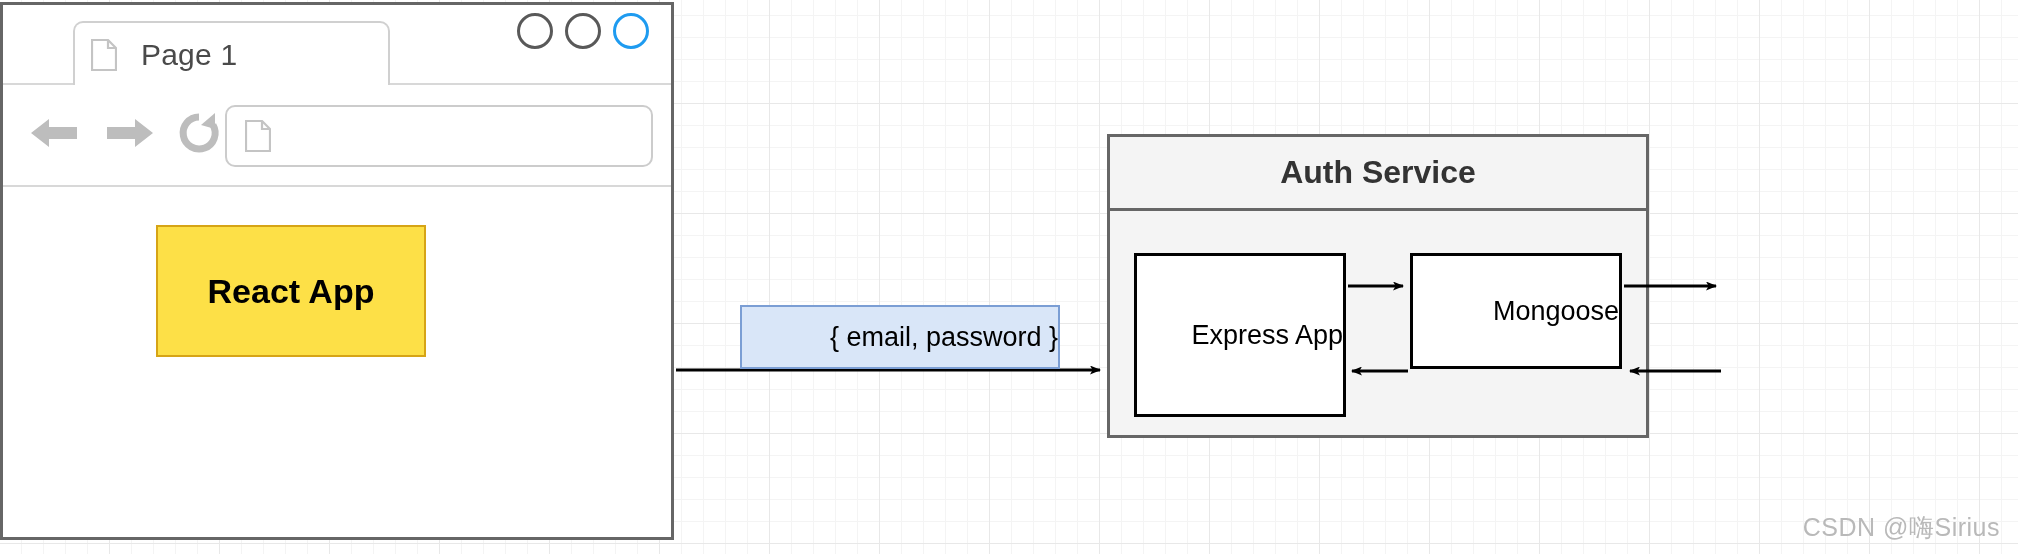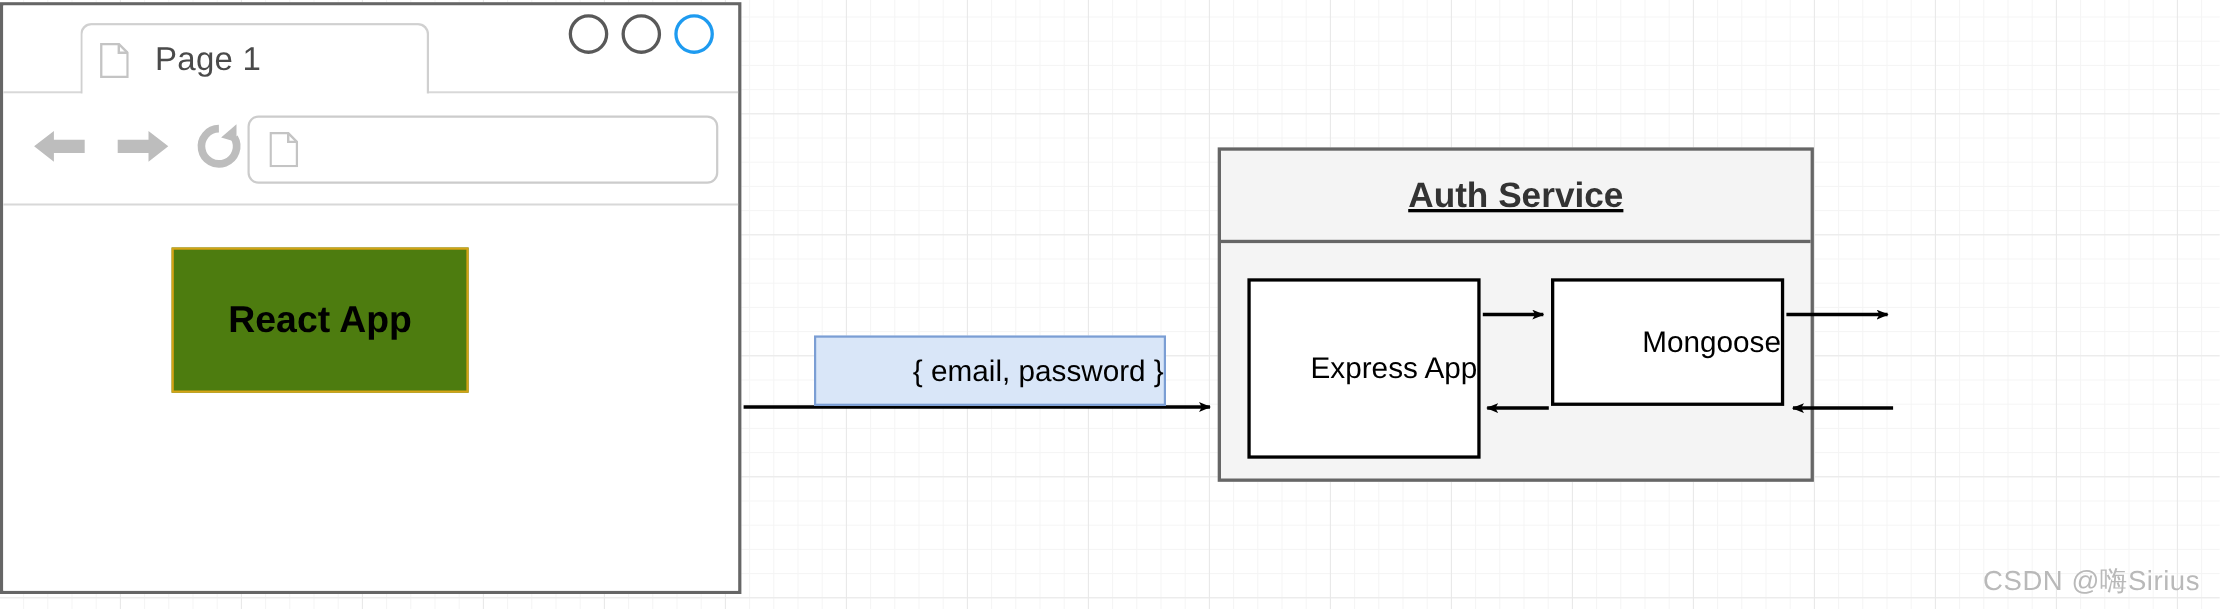--- a/index.html
+++ b/index.html
@@ -136,21 +136,21 @@
   }
 
   .react-app-box {
     position: absolute;
     left: 153px;
     top: 38px;
     width: 270px;
     height: 132px;
     box-sizing: border-box;
     border: 2px solid #d6a416;
-    background: #4d7c0f;
+    background: #fde047;
     display: flex;
     align-items: center;
     justify-content: center;
   }
   .react-app-label {
     font-size: 34px;
     font-weight: bold;
     color: #000000;
   }
 
@@ -159,27 +159,26 @@
     position: absolute;
     left: 1107px;
     top: 134px;
     width: 542px;
     height: 304px;
     box-sizing: border-box;
     border: 3px solid #666666;
     background: #f4f4f4;
   }
   .auth-header {
-    height: 84px;
+    height: 74px;
     box-sizing: border-box;
     border-bottom: 3px solid #666666;
     display: flex;
     align-items: center;
     justify-content: center;
-    text-decoration: underline;
   }
   .auth-title {
     font-size: 32px;
     font-weight: bold;
     color: #333333;
   }
 
   .inner-box {
     position: absolute;
     box-sizing: border-box;

